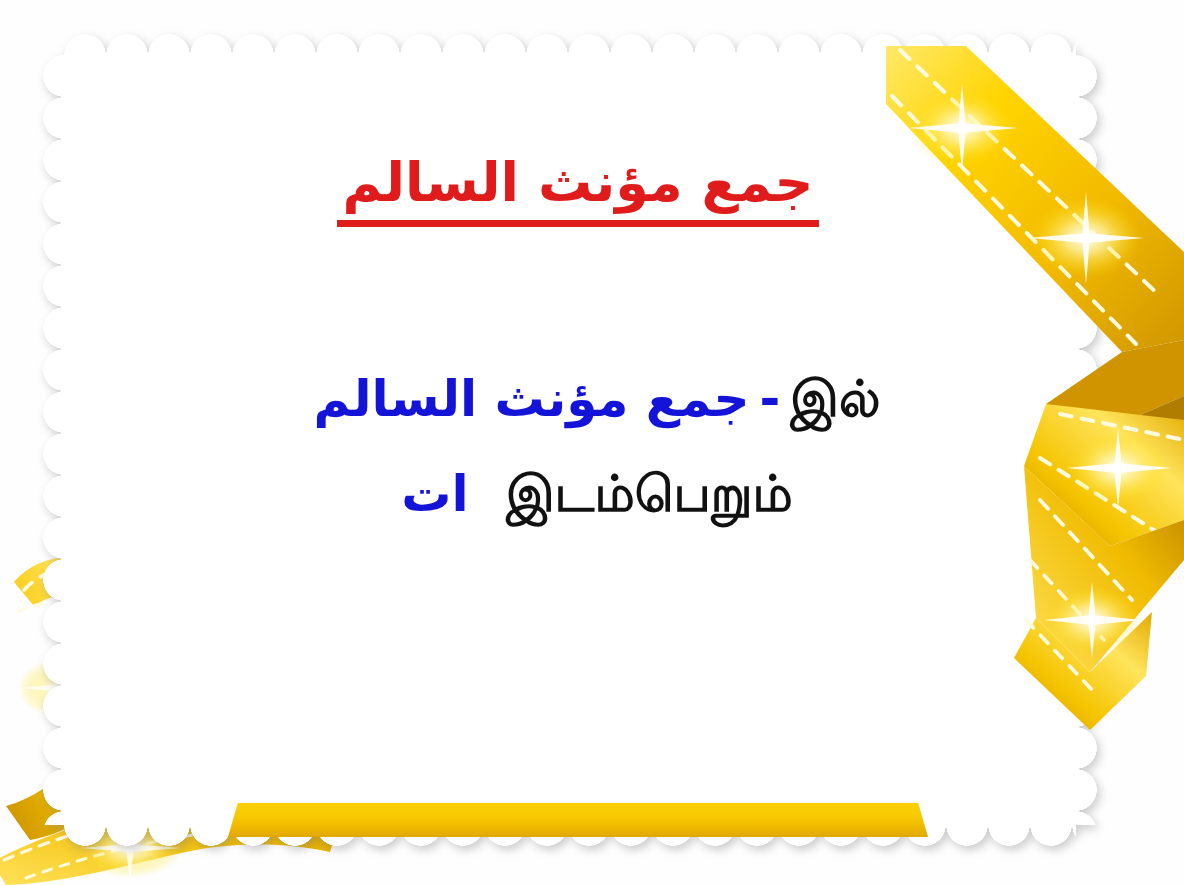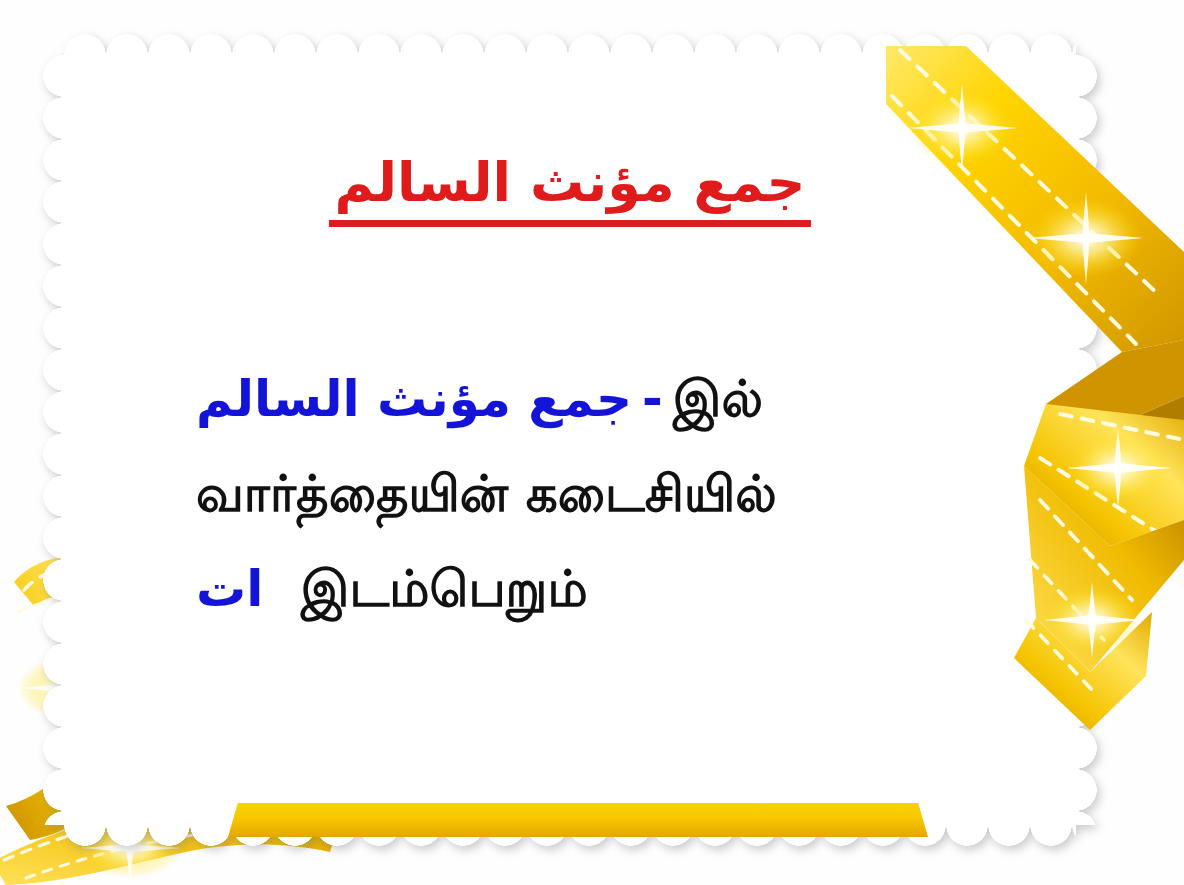--- a/index.html
+++ b/index.html
@@ -48,21 +48,21 @@
   .sc-bottom { left:0; bottom:-21px; width:1012px; }
   .sc-left   { left:-21px;  top:0; height:770px; }
   .sc-right  { right:-21px; top:0; height:770px; }
   .card-inner {
     position:absolute;
     left:18px; top:18px; right:18px; bottom:18px;
     background:#ffffff;
   }
 
   
-  .content { position:absolute; inset:0; z-index:4; }
+  .content { position:absolute; inset:0; z-index:4;margin-left:8px; }
 
   .title-wrap {
     position:absolute;
     left:64px; top:55px; width:1012px;
     text-align:center;
   }
   .title {
     display:inline-block;
     margin-top:100px;
     font-family:"DejaVu Sans", sans-serif;
@@ -72,23 +72,23 @@
     direction:rtl;
     unicode-bidi:bidi-override;
     line-height:1.05;
     padding:0 6px 8px 6px;
     border-bottom:7px solid #e01b1b;
     white-space:nowrap;
   }
 
   .body-text {
     position:absolute;
-    left:196px; top:352px;
+    left:213px; top:352px;
     width:752px;
-    text-align:left;
+    text-align:center;
     direction:rtl;
   }
   .line {
     font-family:"DejaVu Sans", sans-serif;
     font-size:50px;
     font-weight:bold;
     color:#111111;
     line-height:1.9;
     white-space:nowrap;
     direction:rtl;
@@ -178,23 +178,20 @@
       <div class="title">جمع مؤنث السالم</div>
     </div>
 
     <div class="body-text">
 
       <div class="line">
         <span class="tam">இல்</span><span class="sep">-</span><span class="ar">جمع مؤنث السالم</span>
       </div>
 
 
-      <div class="line">
-        <span class="tam">வார்த்தையின் கடைசியில்</span>
-      </div>
 
       <div class="line">
         <span class="tam">இடம்பெறும்</span><span class="sep">&nbsp;</span><span class="ar">ات</span>
       </div>
 
     </div>
   </div>
 
   <svg class="ribbon-layer front" width="1184" height="885" viewBox="0 0 1184 885">
     <g>

